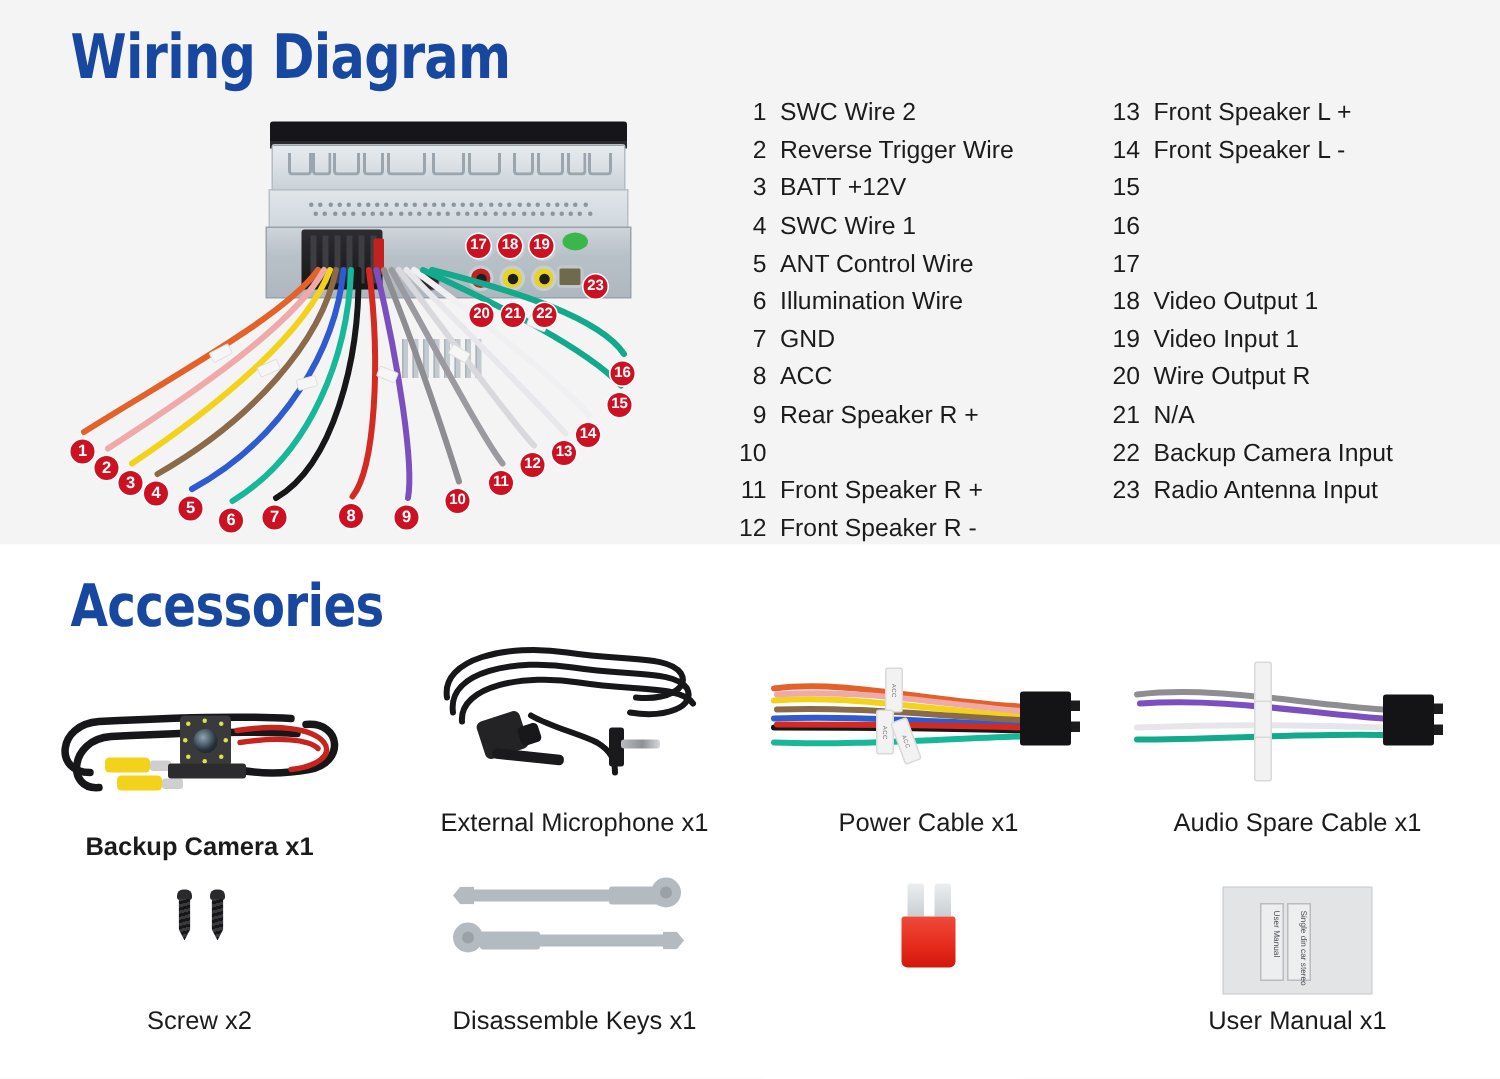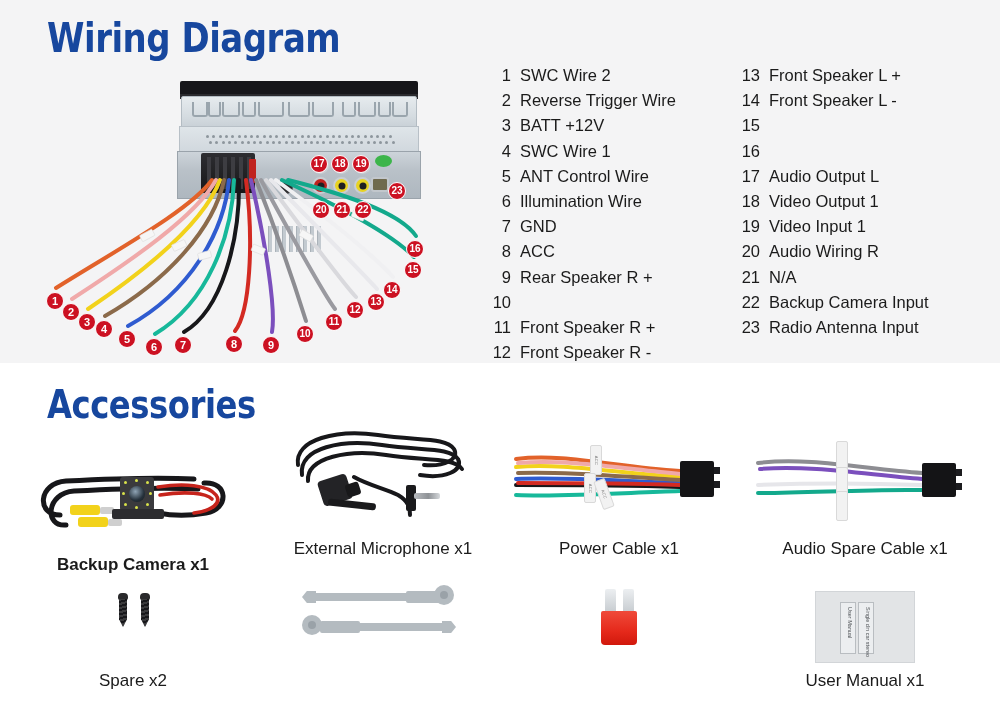--- a/index.html
+++ b/index.html
@@ -344,33 +344,32 @@
           <span class="legend-label">Front Speaker L  -</span>
         </div>
         <div class="legend-row">
           <span class="legend-num">15</span>
         </div>
         <div class="legend-row">
           <span class="legend-num">16</span>
         </div>
         <div class="legend-row">
           <span class="legend-num">17</span>
-          <span class="legend-label">Audio Output L</span>
         </div>
         <div class="legend-row">
           <span class="legend-num">18</span>
           <span class="legend-label">Video Output 1</span>
         </div>
         <div class="legend-row">
           <span class="legend-num">19</span>
           <span class="legend-label">Video Input 1</span>
         </div>
         <div class="legend-row">
           <span class="legend-num">20</span>
-          <span class="legend-label">Audio Wiring R</span>
+          <span class="legend-label">Wire Output R</span>
         </div>
         <div class="legend-row">
           <span class="legend-num">21</span>
           <span class="legend-label">N/A</span>
         </div>
         <div class="legend-row">
           <span class="legend-num">22</span>
           <span class="legend-label">Backup Camera Input</span>
         </div>
         <div class="legend-row">
@@ -517,38 +516,39 @@
         <div class="acc-art" style="height:90px;">
           <div class="screw" style="left:110px;top:22px;">
             <div class="screw-head"></div>
               <div class="screw-shaft"></div>
           </div>
           <div class="screw" style="left:132px;top:22px;">
             <div class="screw-head"></div>
               <div class="screw-shaft"></div>
           </div>
         </div>
-        <div class="acc-caption-2">Spare x2</div>
+        <div class="acc-caption-2">Screw x2</div>
       </div>
 
       <div class="acc-cell" style="left:258px;top:148px;">
         <div class="acc-art" style="height:90px;">
           <div class="key" style="left:44px;top:18px;width:160px;">
             <div class="key-tip" style="left:0;clip-path:polygon(0 50%,35% 0,100% 0,100% 100%,35% 100%);"></div>
             <div class="key-shaft" style="left:12px;width:96px;"></div>
             <div class="key-shaft" style="left:104px;width:36px;height:12px;top:2px;border-radius:2px;"></div>
             <div class="key-ring" style="left:132px;top:-4px;"></div>
           </div>
           <div class="key" style="left:44px;top:48px;width:160px;">
             <div class="key-ring" style="left:0;top:-4px;"></div>
             <div class="key-shaft" style="left:18px;width:40px;height:12px;top:2px;border-radius:2px;"></div>
             <div class="key-shaft" style="left:54px;width:92px;"></div>
             <div class="key-tip" style="left:140px;clip-path:polygon(0 0,65% 0,100% 50%,65% 100%,0 100%);"></div>
           </div>
         </div>
+        <div class="acc-caption-2">Disassemble Keys x1</div>
       </div>
 
       <div class="acc-cell" style="left:494px;top:148px;">
         <div class="acc-art" style="height:90px;">
           <div class="fuse-leg" style="left:111px;top:18px;"></div>
           <div class="fuse-leg" style="left:129px;top:18px;"></div>
           <div class="fuse-body"></div>
         </div>
       </div>
 

